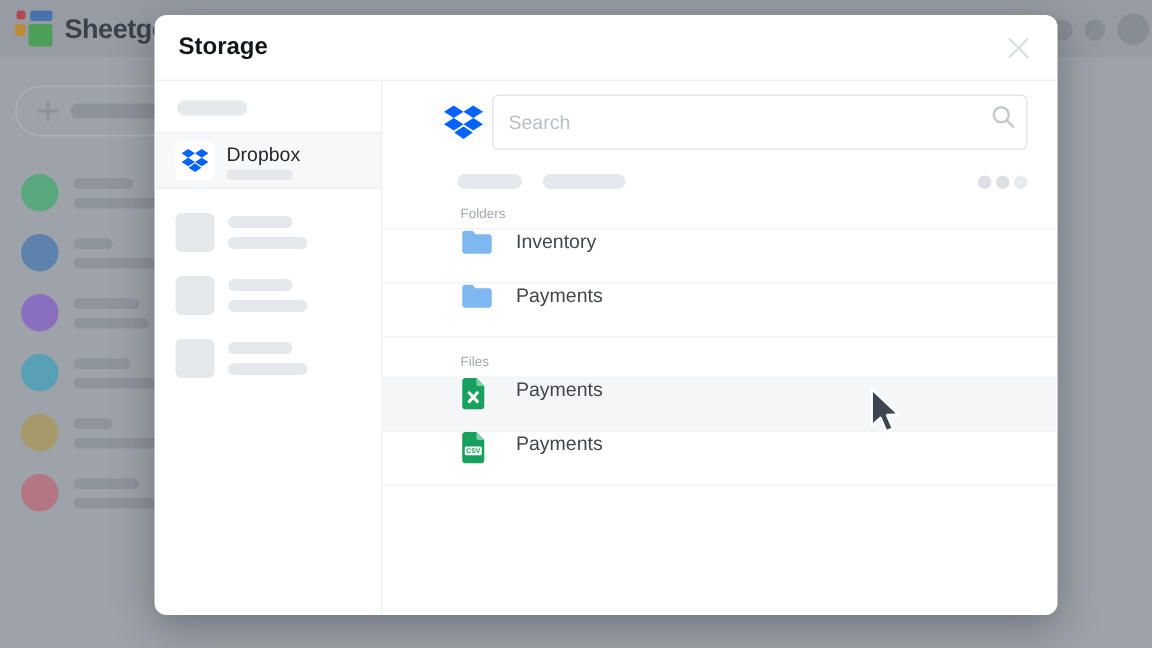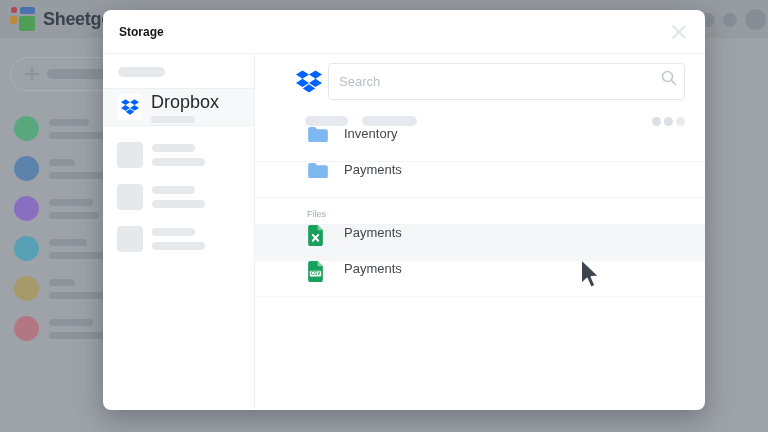--- a/index.html
+++ b/index.html
@@ -33,34 +33,34 @@
   .bg-avatar { width:25px; height:25px; border-radius:50%; flex:none; }
   .bg-bars { margin-left:10px; display:flex; flex-direction:column; gap:6px; }
   .bg-bar { height:7px; border-radius:4px; background:#8E949B; }
   .bg-bar.b2 { width:60px; }
 
   
   .modal { position:absolute; left:103px; top:10px; width:602px; height:400px; background:#fff;
     border-radius:8px; box-shadow:0 8px 28px rgba(25,30,36,0.35); overflow:hidden; }
   .modal-header { height:44px; border-bottom:1px solid #F0F1F3; display:flex; align-items:center;
     padding:0 20px 0 16px; position:relative; }
-  .modal-title { font-size:12px; font-weight:bold; color:#14171A; }
+  .modal-title { font-size:16px; font-weight:bold; color:#14171A; }
   .close-btn { position:absolute; right:18px; top:14px; width:16px; height:16px; cursor:pointer; }
 
   .modal-body { display:flex; height:355px; }
 
   
   .sidebar { width:152px; border-right:1px solid #F0F1F3; flex:none; }
   .sk-pill { margin:13px 0 0 15px; width:47px; height:10px; border-radius:5px; background:#E6E9EC; }
   .provider-row { margin-top:11px; height:38px; background:#F6F8FA; border-top:1px solid #EEF1F4;
     border-bottom:1px solid #EEF1F4; display:flex; align-items:center; padding-left:14px; }
   .provider-icon { width:26px; height:26px; background:#fff; border-radius:4px; display:flex;
     align-items:center; justify-content:center; flex:none; }
   .provider-text { margin-left:8px; display:flex; flex-direction:column; }
-  .provider-label { font-size:18px; color:#24282C; }
+  .provider-label { font-size:13px; color:#24282C; }
   .provider-skbar { margin-top:3px; width:44px; height:7px; border-radius:3px; background:#E6E9EC; }
   .sk-group { margin:16px 0 0 14px; display:flex; }
   .sk-square { width:26px; height:26px; border-radius:4px; background:#E6E9EC; flex:none; }
   .sk-lines { margin-left:9px; display:flex; flex-direction:column; gap:6px; padding-top:2px; }
   .sk-line { height:8px; border-radius:4px; background:#E6E9EC; }
   .sk-line.l1 { width:43px; } .sk-line.l2 { width:53px; }
 
   
   .main { flex:1; position:relative; }
   .searchbar-row { display:flex; align-items:center; padding:9px 20px 0 41px; }
@@ -226,20 +226,21 @@
       <div class="breadcrumb-row">
         <div class="bc-pill p1"></div>
         <div class="bc-pill p2"></div>
         <div class="bc-dots">
           <div class="bc-dot"></div>
           <div class="bc-dot"></div>
           <div class="bc-dot last"></div>
         </div>
       </div>
 
+      <div class="section-label">Folders</div>
 
       <div class="item-row">
         <span class="item-icon">
           <svg width="22" height="17" viewBox="0 0 24 19">
             <path fill="#7FB8F0" d="M1 3.2 C1 2 2 1 3.2 1 H8.6 L11 3.6 H20.8 C22 3.6 23 4.6 23 5.8 V15.8 C23 17 22 18 20.8 18 H3.2 C2 18 1 17 1 15.8 Z"></path>
           </svg>
         </span>
         <span class="item-label">Inventory</span>
       </div>
 

